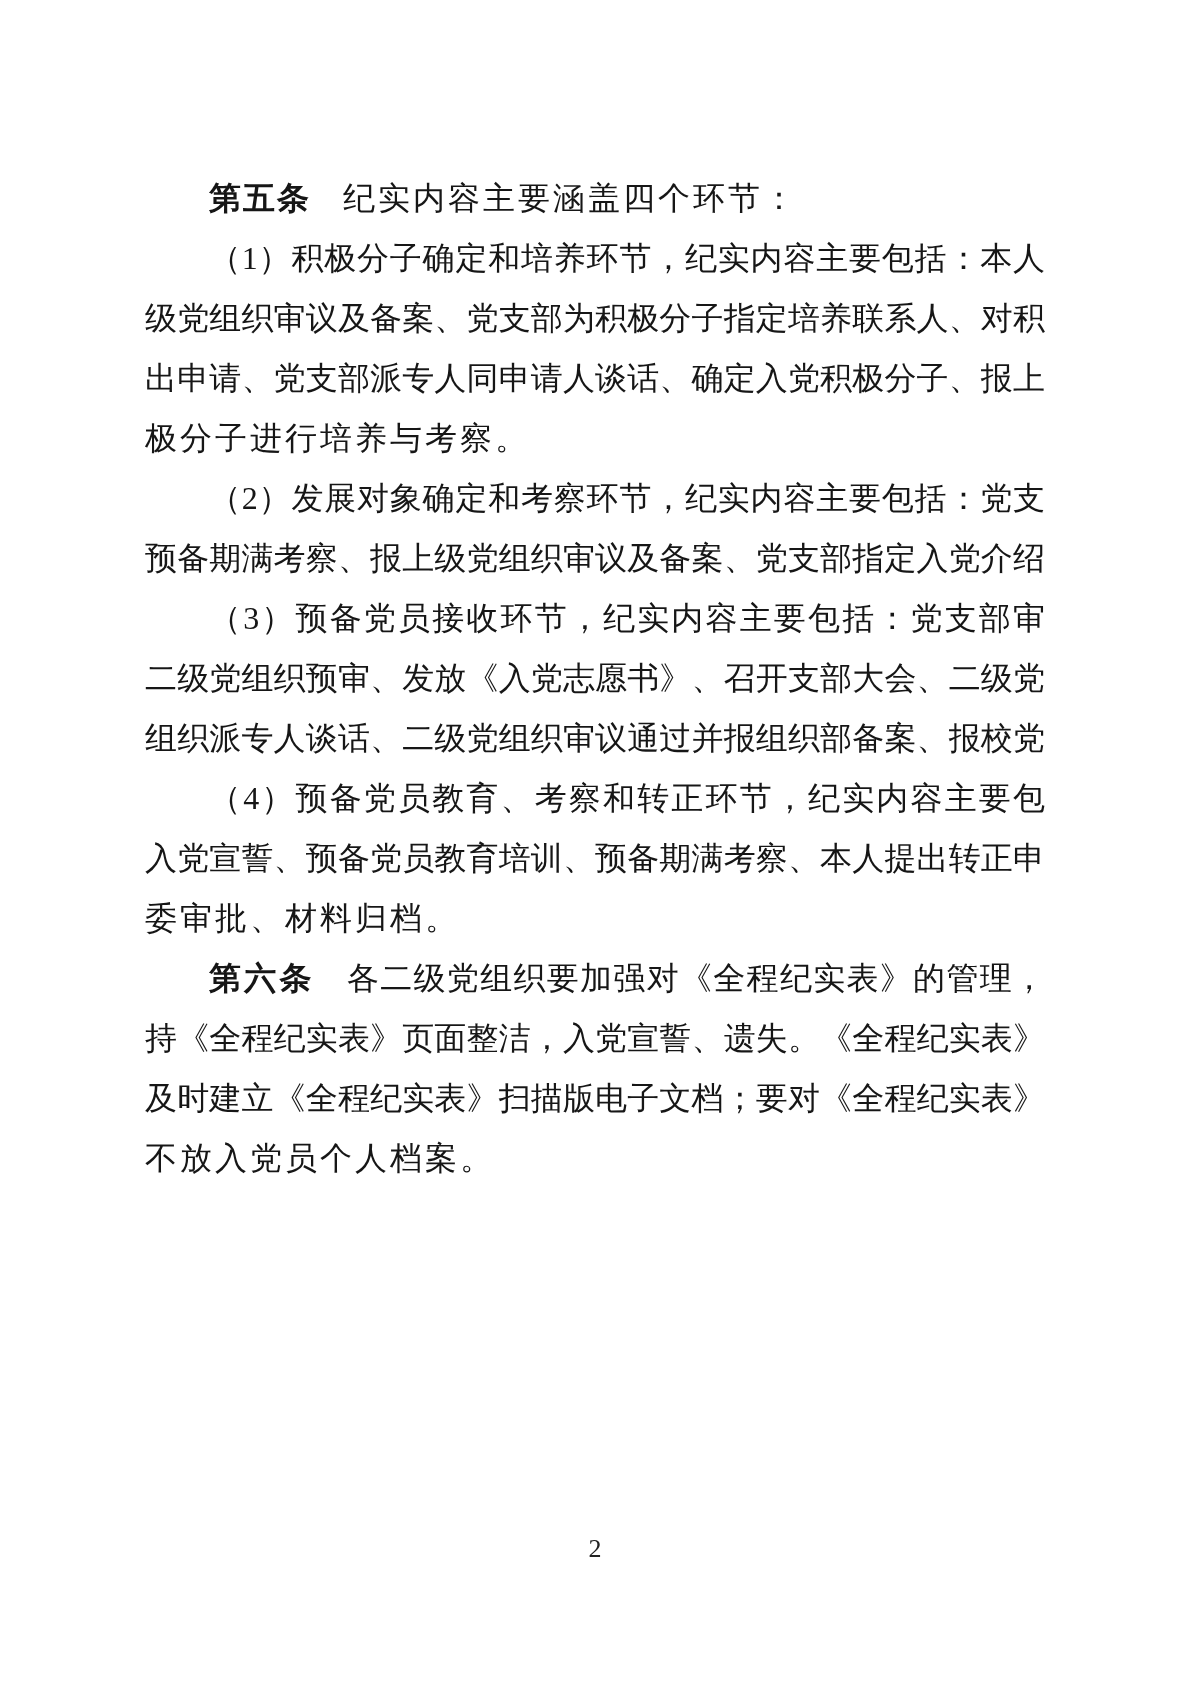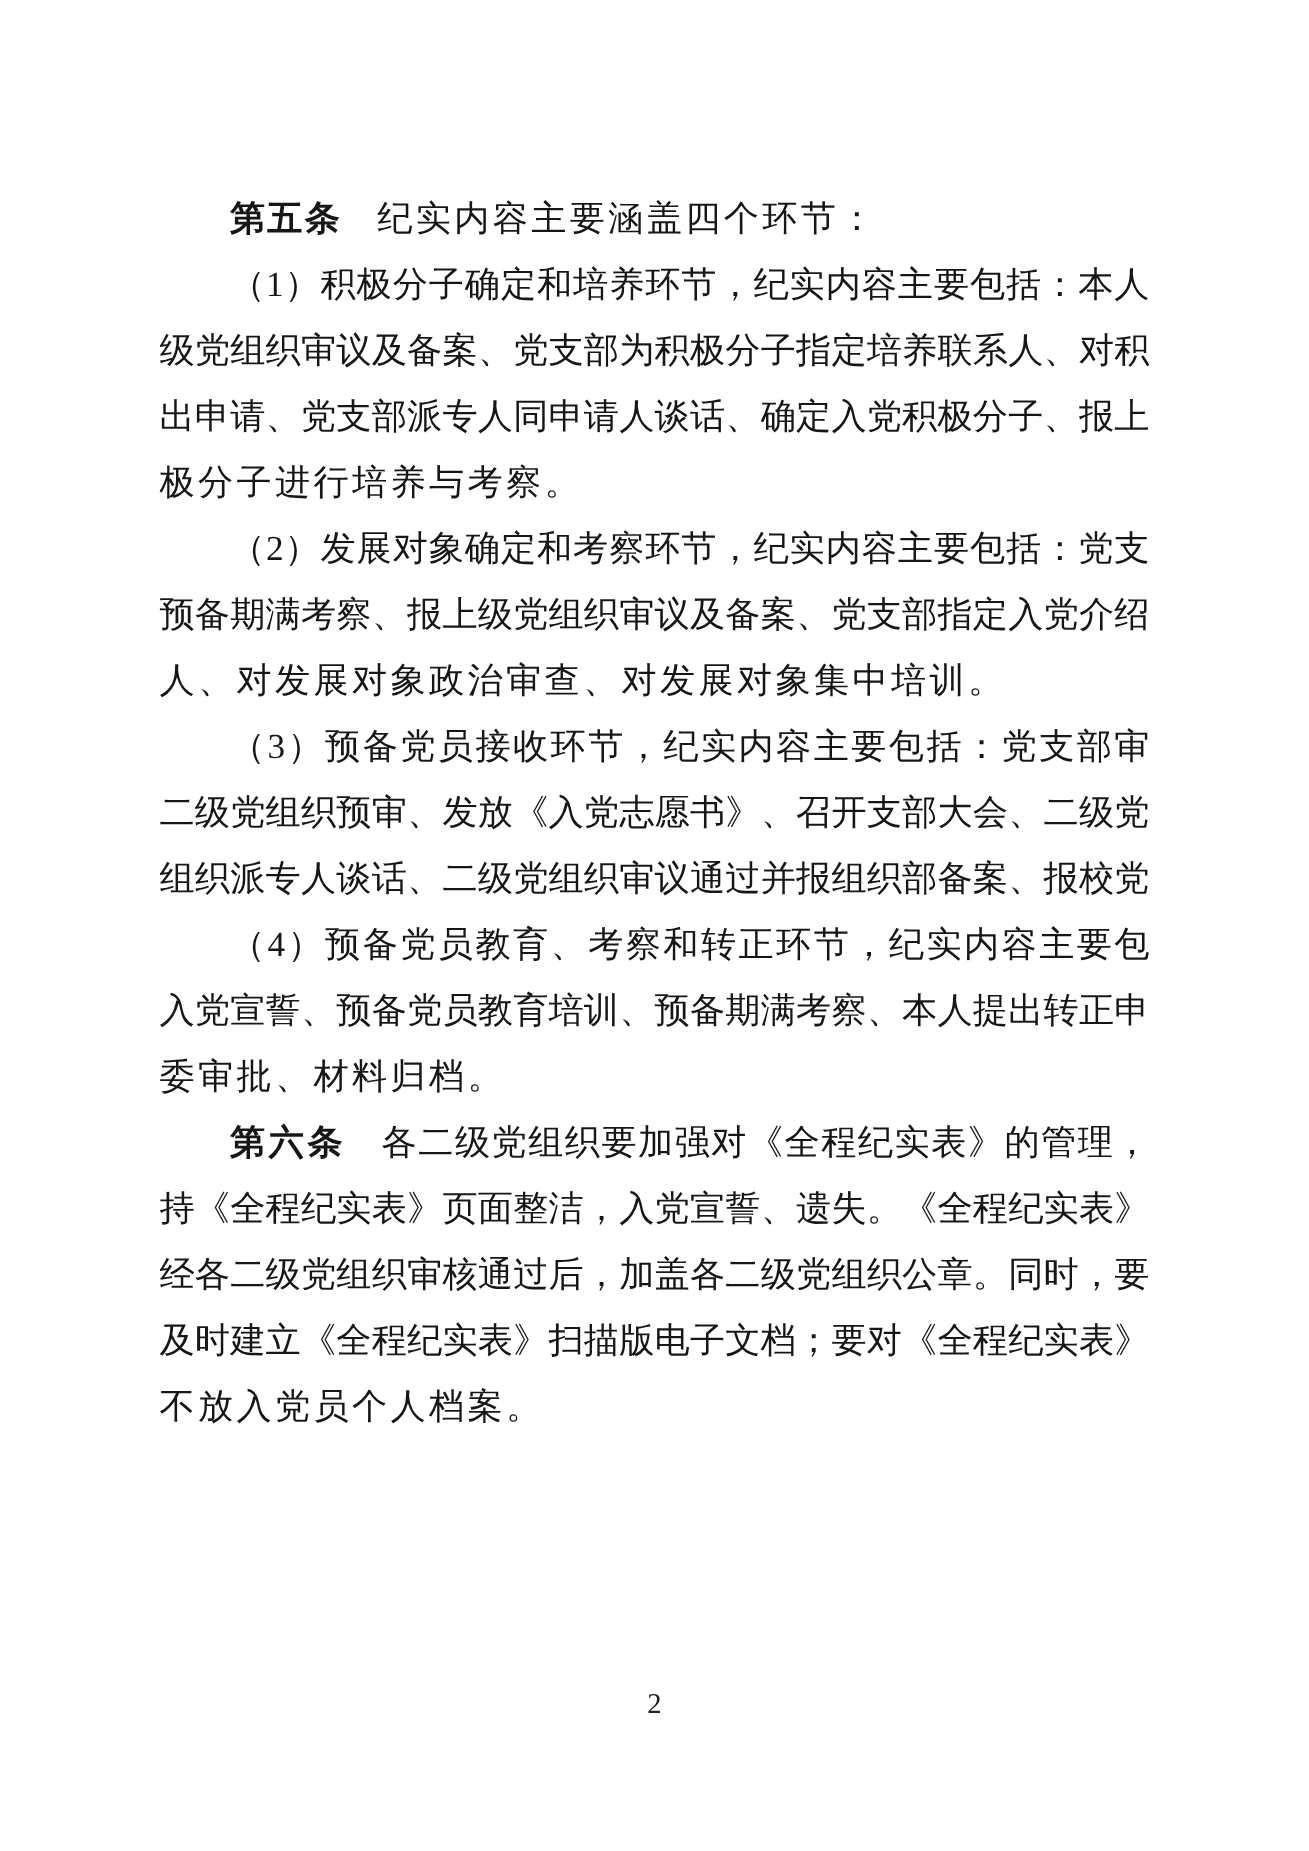--- a/index.html
+++ b/index.html
@@ -63,32 +63,30 @@
 
     <div class="line first short"><span class="lbl">第五条</span><span>纪实内容主要涵盖四个环节：</span></div>
 
     <div class="line first j"><span>（1）积极分子确定和培养环节，纪实内容主要包括：本人提</span></div>
     <div class="line j"><span>级党组织审议及备案、党支部为积极分子指定培养联系人、对积</span></div>
     <div class="line j"><span>出申请、党支部派专人同申请人谈话、确定入党积极分子、报上</span></div>
     <div class="line short"><span>极分子进行培养与考察。</span></div>
 
     <div class="line first j"><span>（2）发展对象确定和考察环节，纪实内容主要包括：党支部</span></div>
     <div class="line j"><span>预备期满考察、报上级党组织审议及备案、党支部指定入党介绍</span></div>
-    <div class="line short"><span>人、对发展对象政治审查、对发展对象集中培训。</span></div>
 
     <div class="line first j"><span>（3）预备党员接收环节，纪实内容主要包括：党支部审查、</span></div>
     <div class="line j"><span>二级党组织预审、发放《入党志愿书》、召开支部大会、二级党</span></div>
     <div class="line j"><span>组织派专人谈话、二级党组织审议通过并报组织部备案、报校党</span></div>
 
     <div class="line first j"><span>（4）预备党员教育、考察和转正环节，纪实内容主要包括：</span></div>
     <div class="line j"><span>入党宣誓、预备党员教育培训、预备期满考察、本人提出转正申</span></div>
     <div class="line short"><span>委审批、材料归档。</span></div>
 
     <div class="line first j"><span class="lbl">第六条</span><span>各二级党组织要加强对《全程纪实表》的管理，保</span></div>
     <div class="line j"><span>持《全程纪实表》页面整洁，入党宣誓、遗失。《全程纪实表》</span></div>
-    <div class="line j"><span>经各二级党组织审核通过后，加盖各二级党组织公章。同时，要</span></div>
     <div class="line j"><span>及时建立《全程纪实表》扫描版电子文档；要对《全程纪实表》</span></div>
     <div class="line short"><span>不放入党员个人档案。</span></div>
 
   </div>
 
   <div class="footer"><span>2</span></div>
 </div>
 
 </body></html>

